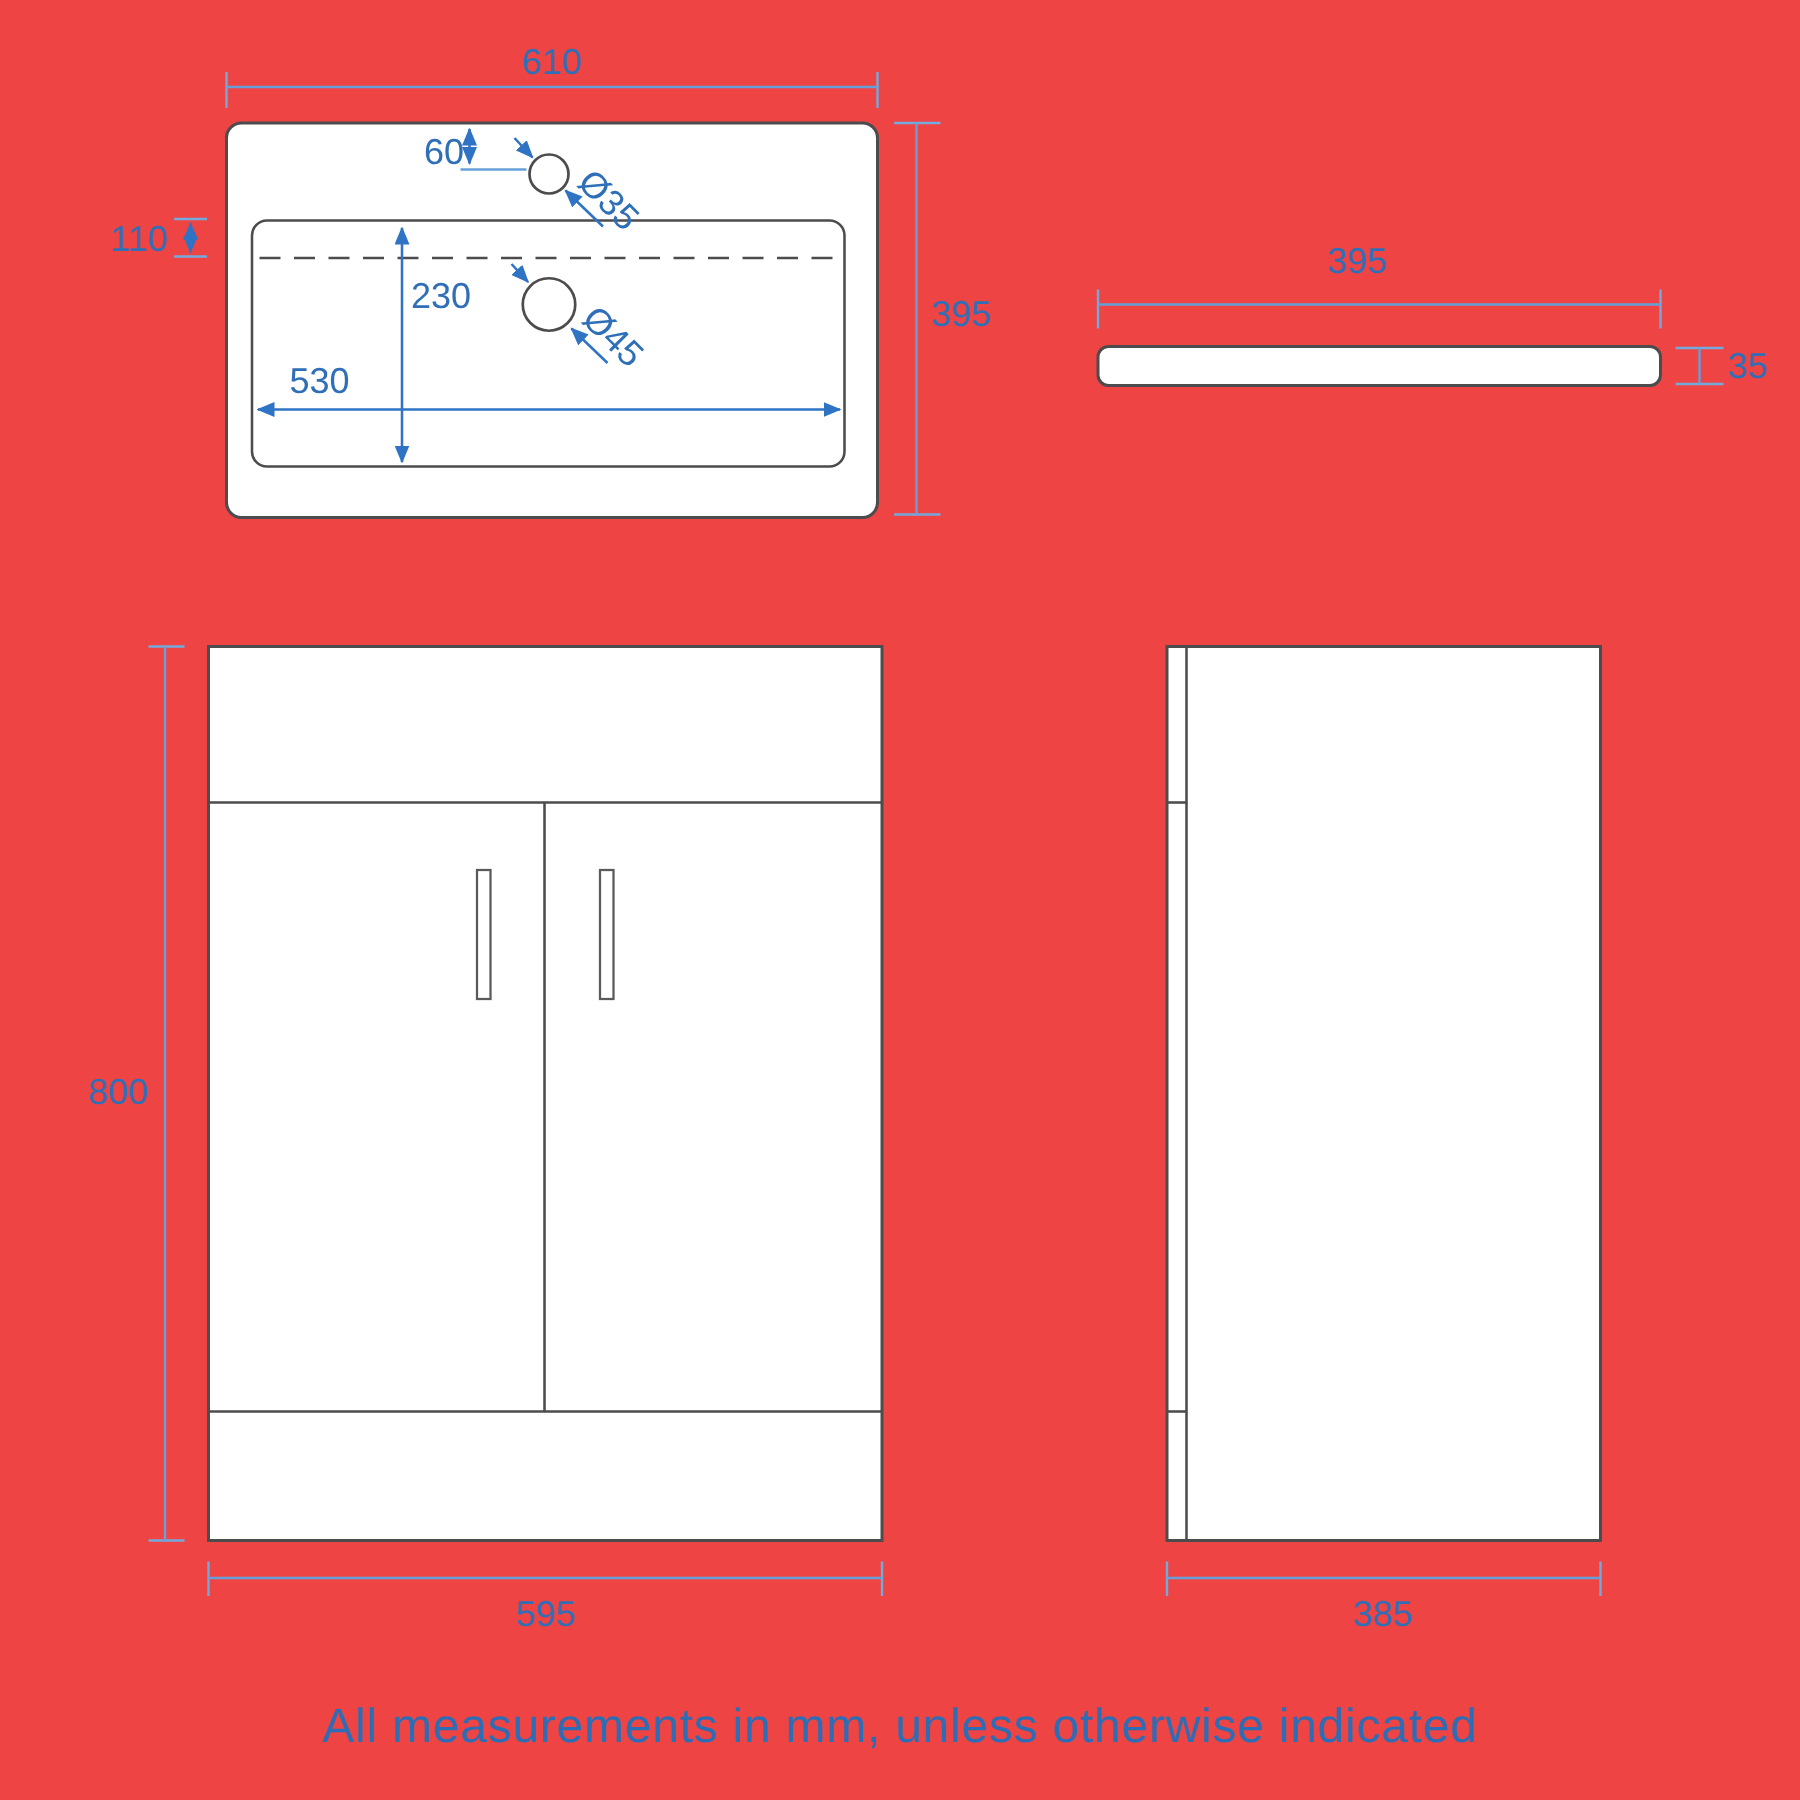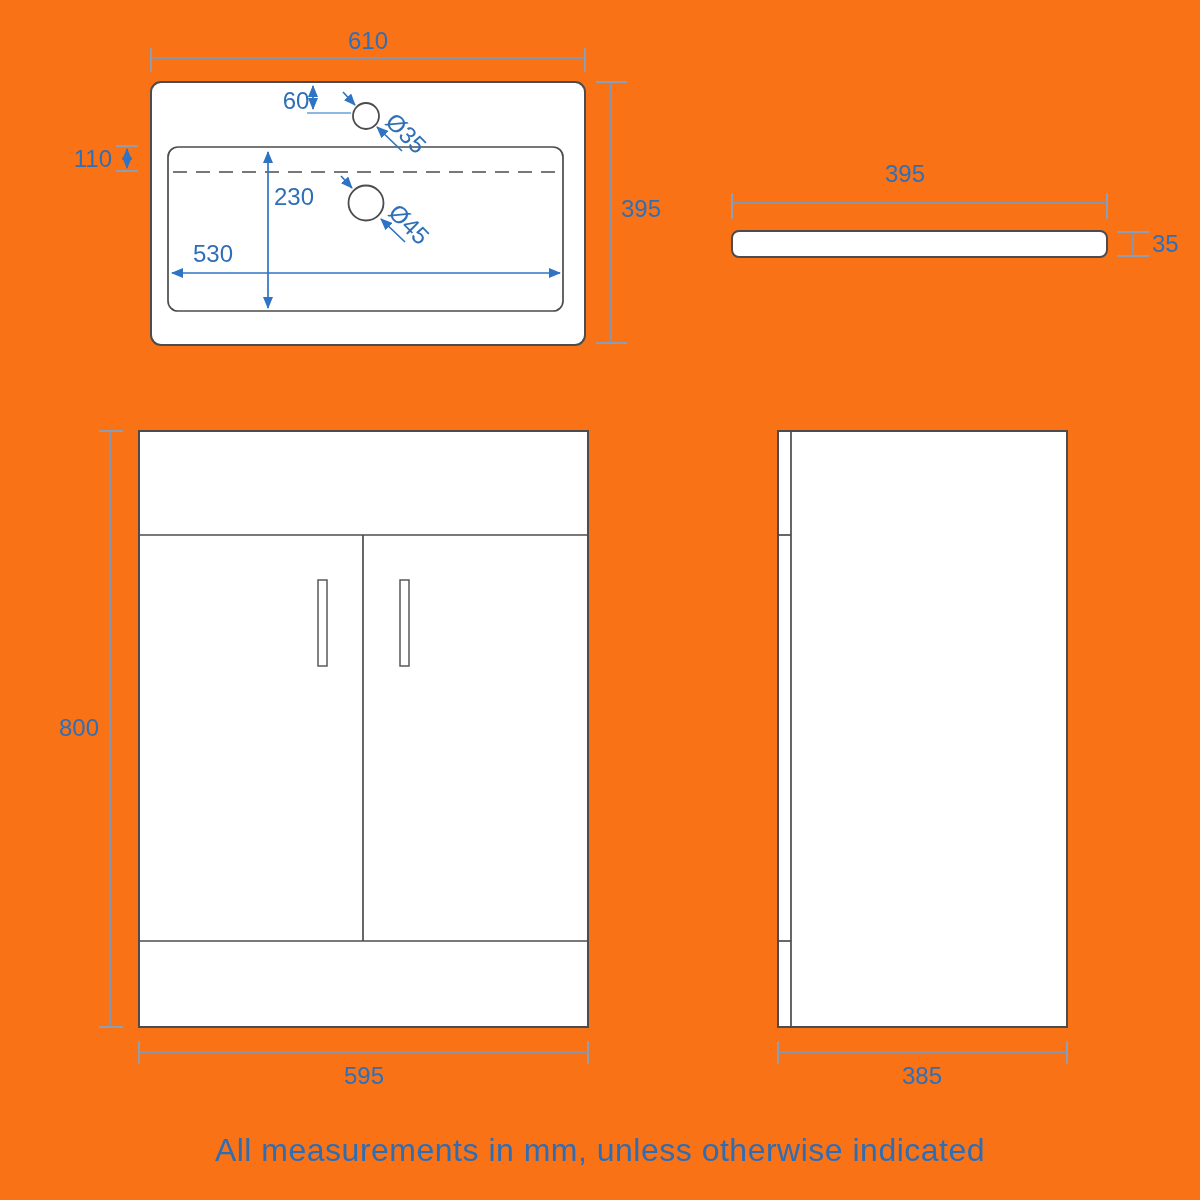--- a/index.html
+++ b/index.html
@@ -1,16 +1,16 @@
 <!DOCTYPE html>
 <html><head>
 <meta charset="utf-8">
 <style>
   html,body{margin:0;padding:0;background:#d9e8f8;}
-  .stage{width:1200px;height:1200px;position:relative;background:#f97316;}
+  .stage{width:1200px;height:1200px;position:relative;background:#ef4444;}
   svg{display:block;}
   .outline{fill:#ffffff;stroke:#4c4c4e;stroke-width:2;}
   .detail{fill:none;stroke:#4c4c4e;stroke-width:1.7;}
   .dashline{fill:none;stroke:#4c4c4e;stroke-width:1.7;stroke-dasharray:14 9;}
   .hole{fill:#ffffff;stroke:#4c4c4e;stroke-width:1.8;}
   .handle{fill:#ffffff;stroke:#5a5a5c;stroke-width:1.5;}
   .dimline{fill:none;stroke:#67a0d8;stroke-width:1.6;}
   .tick{fill:none;stroke:#74a9dc;stroke-width:1.6;}
   .dimarrow{fill:none;stroke:#2f74c4;stroke-width:1.7;}
   .dimtext{fill:#2e6fb7;font-family:"Liberation Sans",sans-serif;font-size:24px;}

